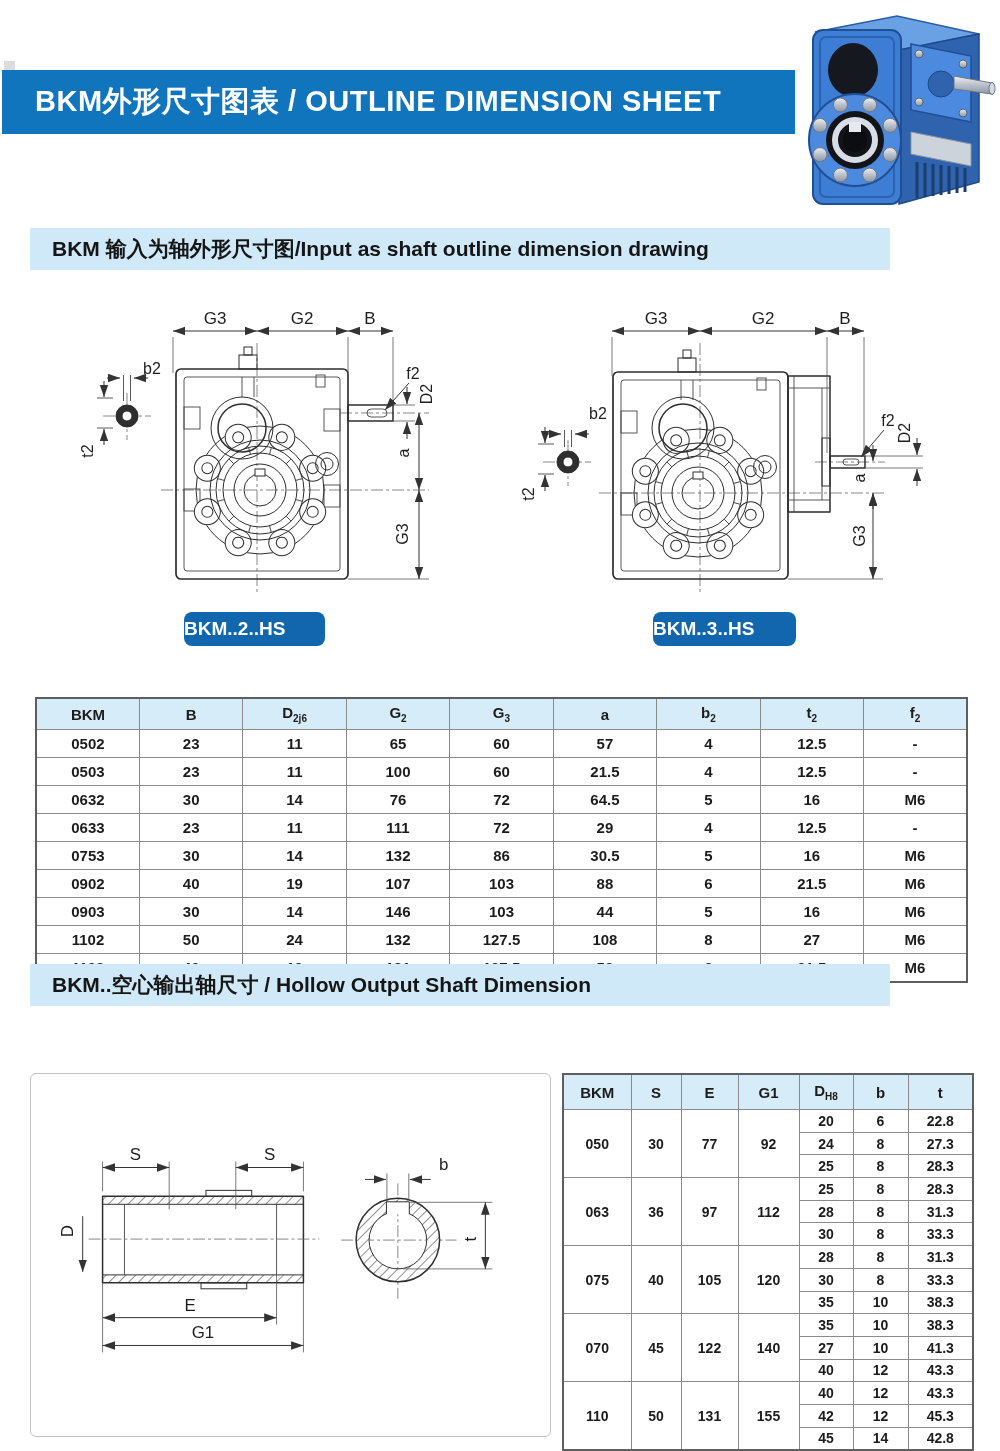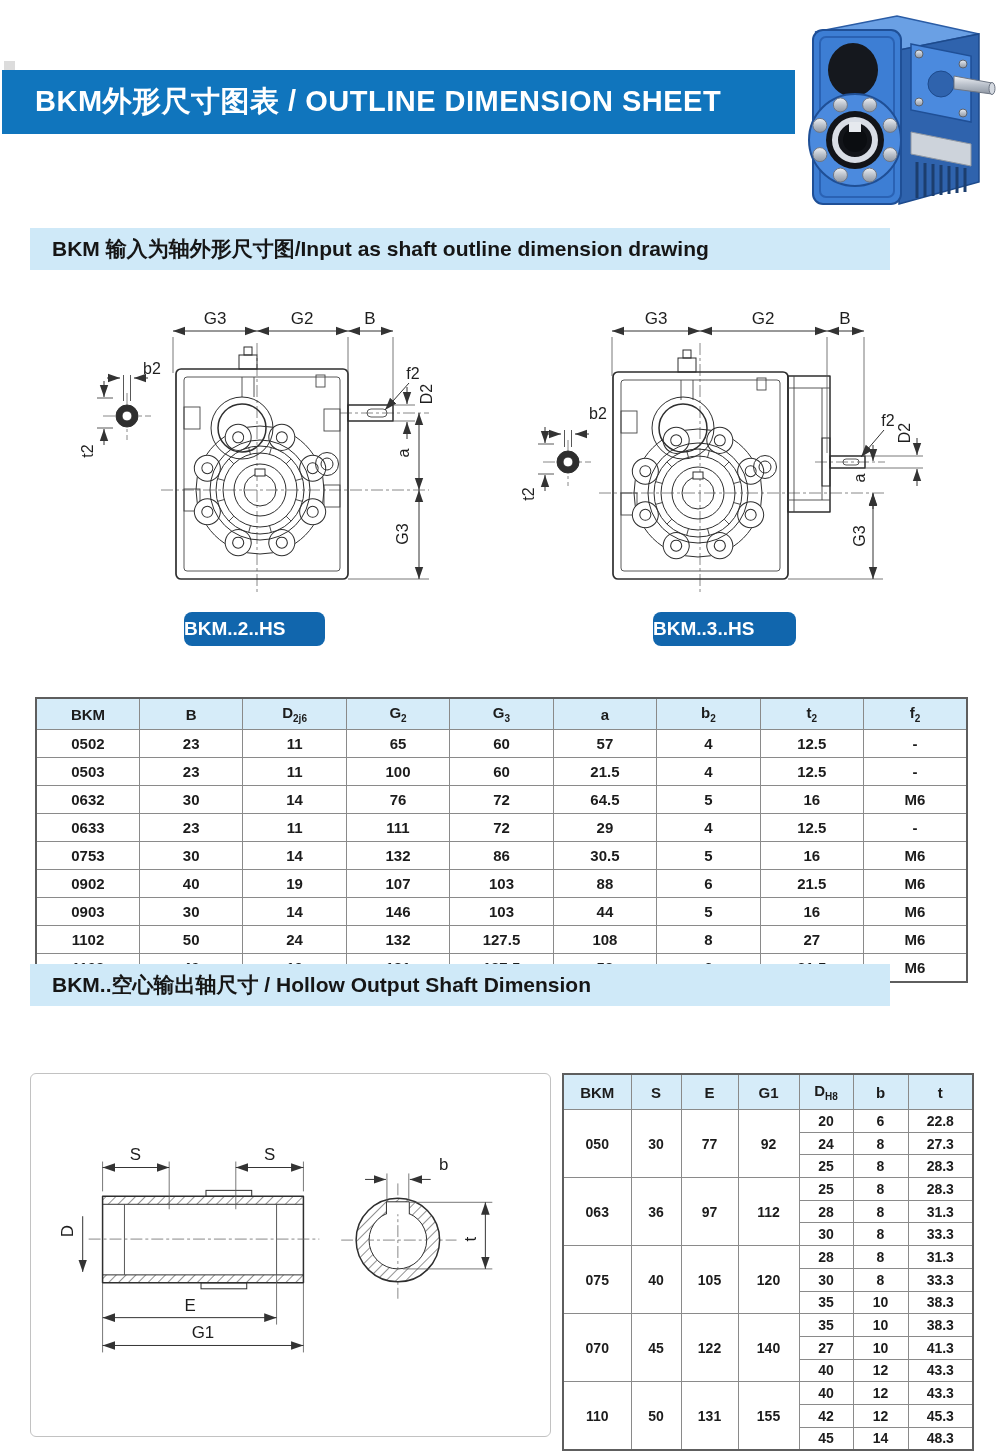--- a/index.html
+++ b/index.html
@@ -675,18 +675,18 @@
             <td>43.3</td>
           </tr>
           <tr>
             <td>42</td>
             <td>12</td>
             <td>45.3</td>
           </tr>
           <tr>
             <td>45</td>
             <td>14</td>
-            <td>48.3</td>
+            <td>42.8</td>
           </tr>
         </tbody>
     </table>
   </div>
 </div>
 
 </body></html>

